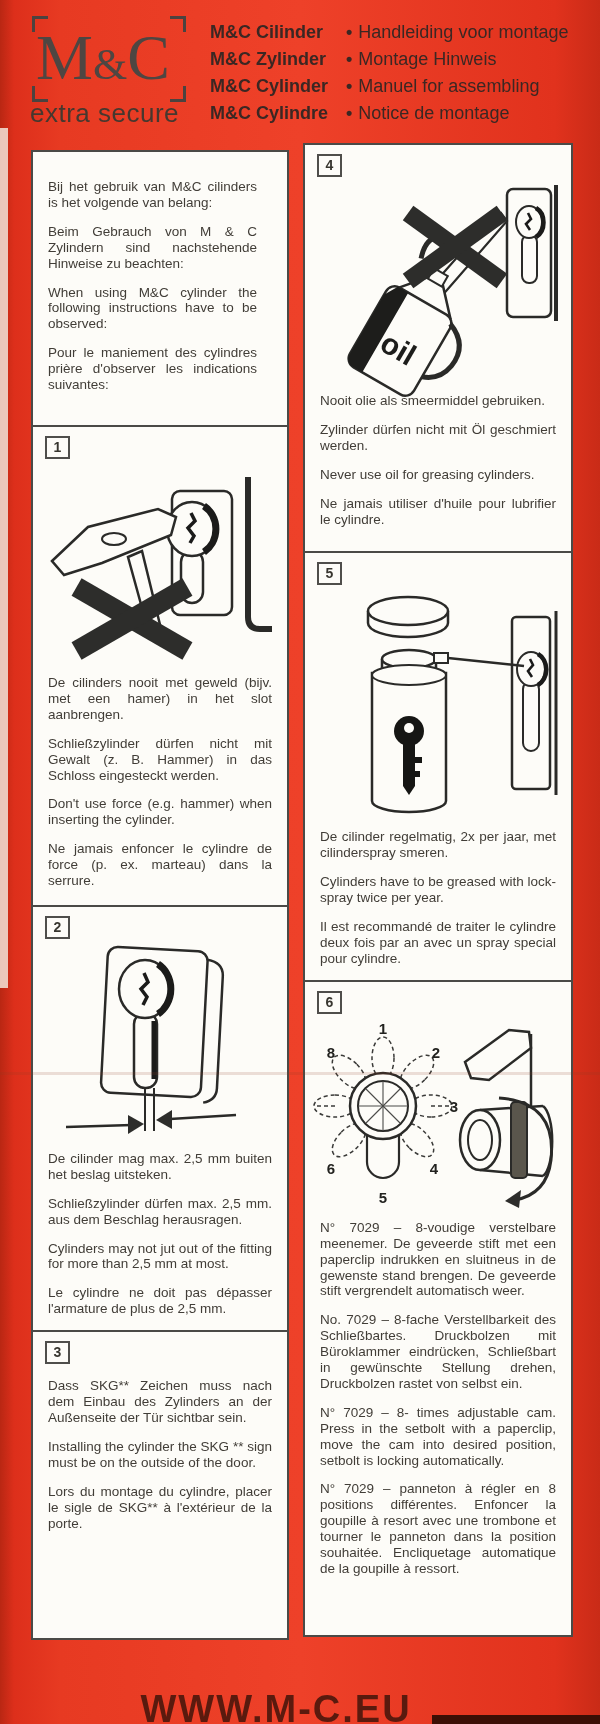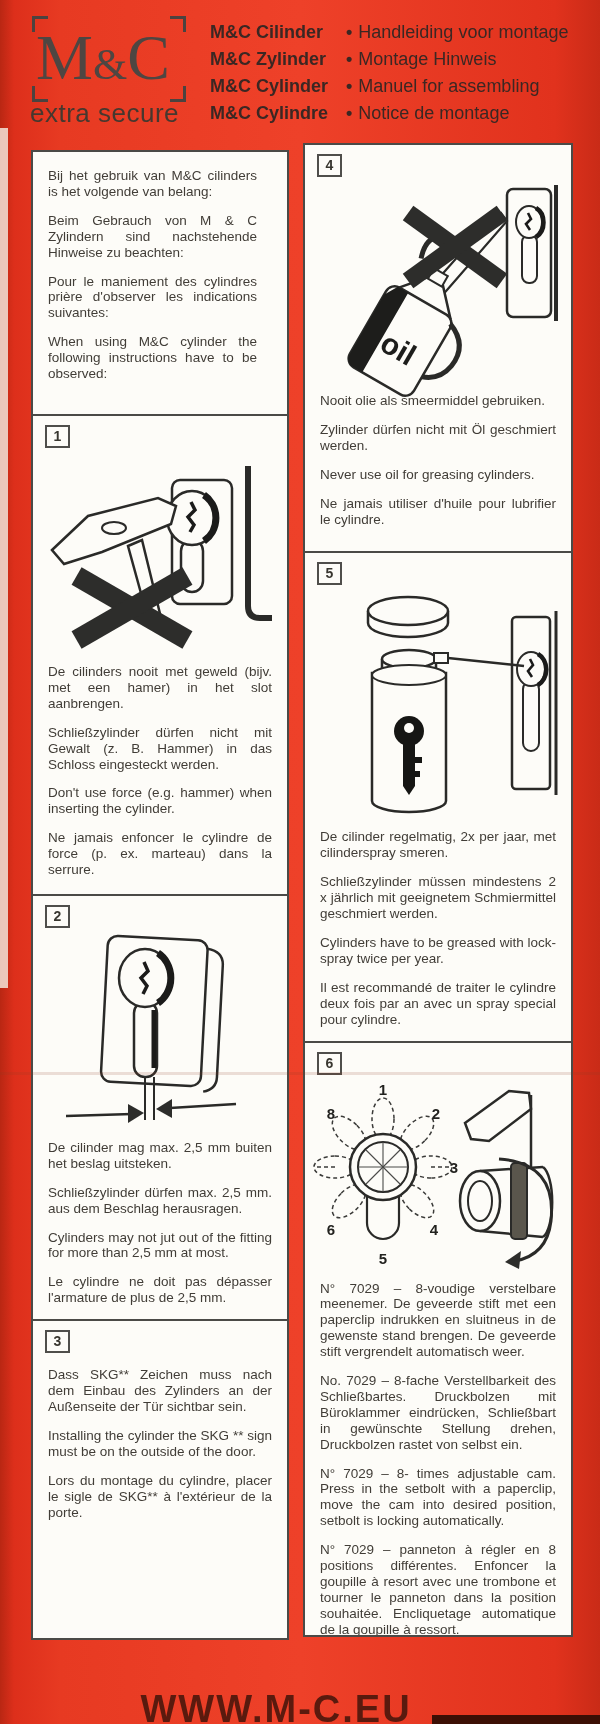--- a/index.html
+++ b/index.html
@@ -23,21 +23,21 @@
   .tagline{position:absolute;left:30px;top:98px;width:160px;text-align:left;font-size:26px;color:#46382f;letter-spacing:.5px;}
   .head-lines{padding:22px 10px 0 0;flex:1;}
   .head-line{height:27px;font-size:18px;color:#3b2723;white-space:nowrap;}
   .head-line .prod{font-weight:bold;display:inline-block;width:130px;}
   .head-line .sep{padding:0 6px;font-weight:bold;}
   
   .panel{position:absolute;background:#fdfcf8;border:2px solid #4b4a47;box-sizing:border-box;overflow:hidden;}
   .panel-left{left:31px;top:150px;width:258px;height:1490px;}
   .panel-right{left:303px;top:143px;width:270px;height:1494px;}
   .rule{border-top:2px solid #4b4a47;height:0;}
-  .intro{padding:16px 30px 0 15px;}
+  .intro{padding:16px 30px 0 15px;margin-top:11px;}
   p.tx{margin:0 0 13px 0;font-size:13.5px;line-height:15.9px;text-align:justify;color:#413d37;}
   .paras{padding:0 15px;}
   .numbox{
     display:inline-block;margin:9px 0 0 12px;width:21px;height:19px;border:2px solid #4f4e4b;
     font-size:14px;font-weight:bold;text-align:center;line-height:19px;color:#38362f;background:#fdfcf8;
   }
   .illus{display:block;margin:4px auto 10px auto;}
   .gap-a{margin-top:32px;}
   .gap-b{margin-top:16px;}
   .gap-c{margin-top:12px;}
@@ -74,22 +74,22 @@
     <div class="head-line"><span class="prod">M&amp;C Cylinder</span><span class="sep">•</span><span>Manuel for assembling</span></div>
     <div class="head-line"><span class="prod">M&amp;C Cylindre</span><span class="sep">•</span><span>Notice de montage</span></div>
   </div>
 </div>
 
 <div class="panel panel-left">
 
   <div class="intro">
     <p class="tx">Bij het gebruik van M&amp;C cilinders is het volgende van belang:</p>
     <p class="tx">Beim Gebrauch von M &amp; C Zylindern sind nachstehende Hinweise zu beachten:</p>
+    <p class="tx">When using M&amp;C cylinder the following instructions have to be observed:</p>
     <p class="tx">Pour le maniement des cylindres prière d'observer les indications suivantes:</p>
-    <p class="tx">When using M&amp;C cylinder the following instructions have to be observed:</p>
   </div>
 
   <div class="rule gap-a"></div>
 
   <div>
     <span class="numbox">1</span>
     <svg class="illus" width="240" height="200" viewBox="0 0 240 200">
       <g stroke="#2a2a28" fill="none">
         <path d="M208 14 v140 q0 12 12 12 h12" stroke-width="6"></path>
         <rect x="132" y="28" width="60" height="124" rx="8" fill="#fdfcf8" stroke-width="2.5"></rect>
@@ -228,21 +228,20 @@
           <circle cx="95" cy="142" r="15"></circle>
           <circle cx="95" cy="139" r="5" fill="#fdfcf8"></circle>
           <path d="M89 155 h12 v42 l-6 9 -6 -9 z"></path>
           <rect x="100" y="168" width="8" height="6"></rect>
           <rect x="100" y="182" width="6" height="6"></rect>
         </g>
       </g>
     </svg>
     <div class="paras std">
       <p class="tx">De cilinder regelmatig, 2x per jaar, met cilinderspray smeren.</p>
-      <p class="tx">Schließzylinder müssen mindestens 2 x jährlich mit geeignetem Schmiermittel geschmiert werden.</p>
       <p class="tx">Cylinders have to be greased with lock-spray twice per year.</p>
       <p class="tx">Il est recommandé de traiter le cylindre deux fois par an avec un spray special pour cylindre.</p>
     </div>
   </div>
 
   <div class="rule gap-c"></div>
 
   <div>
     <span class="numbox">6</span>
     <svg class="illus" width="250" height="190" viewBox="0 0 250 190">

